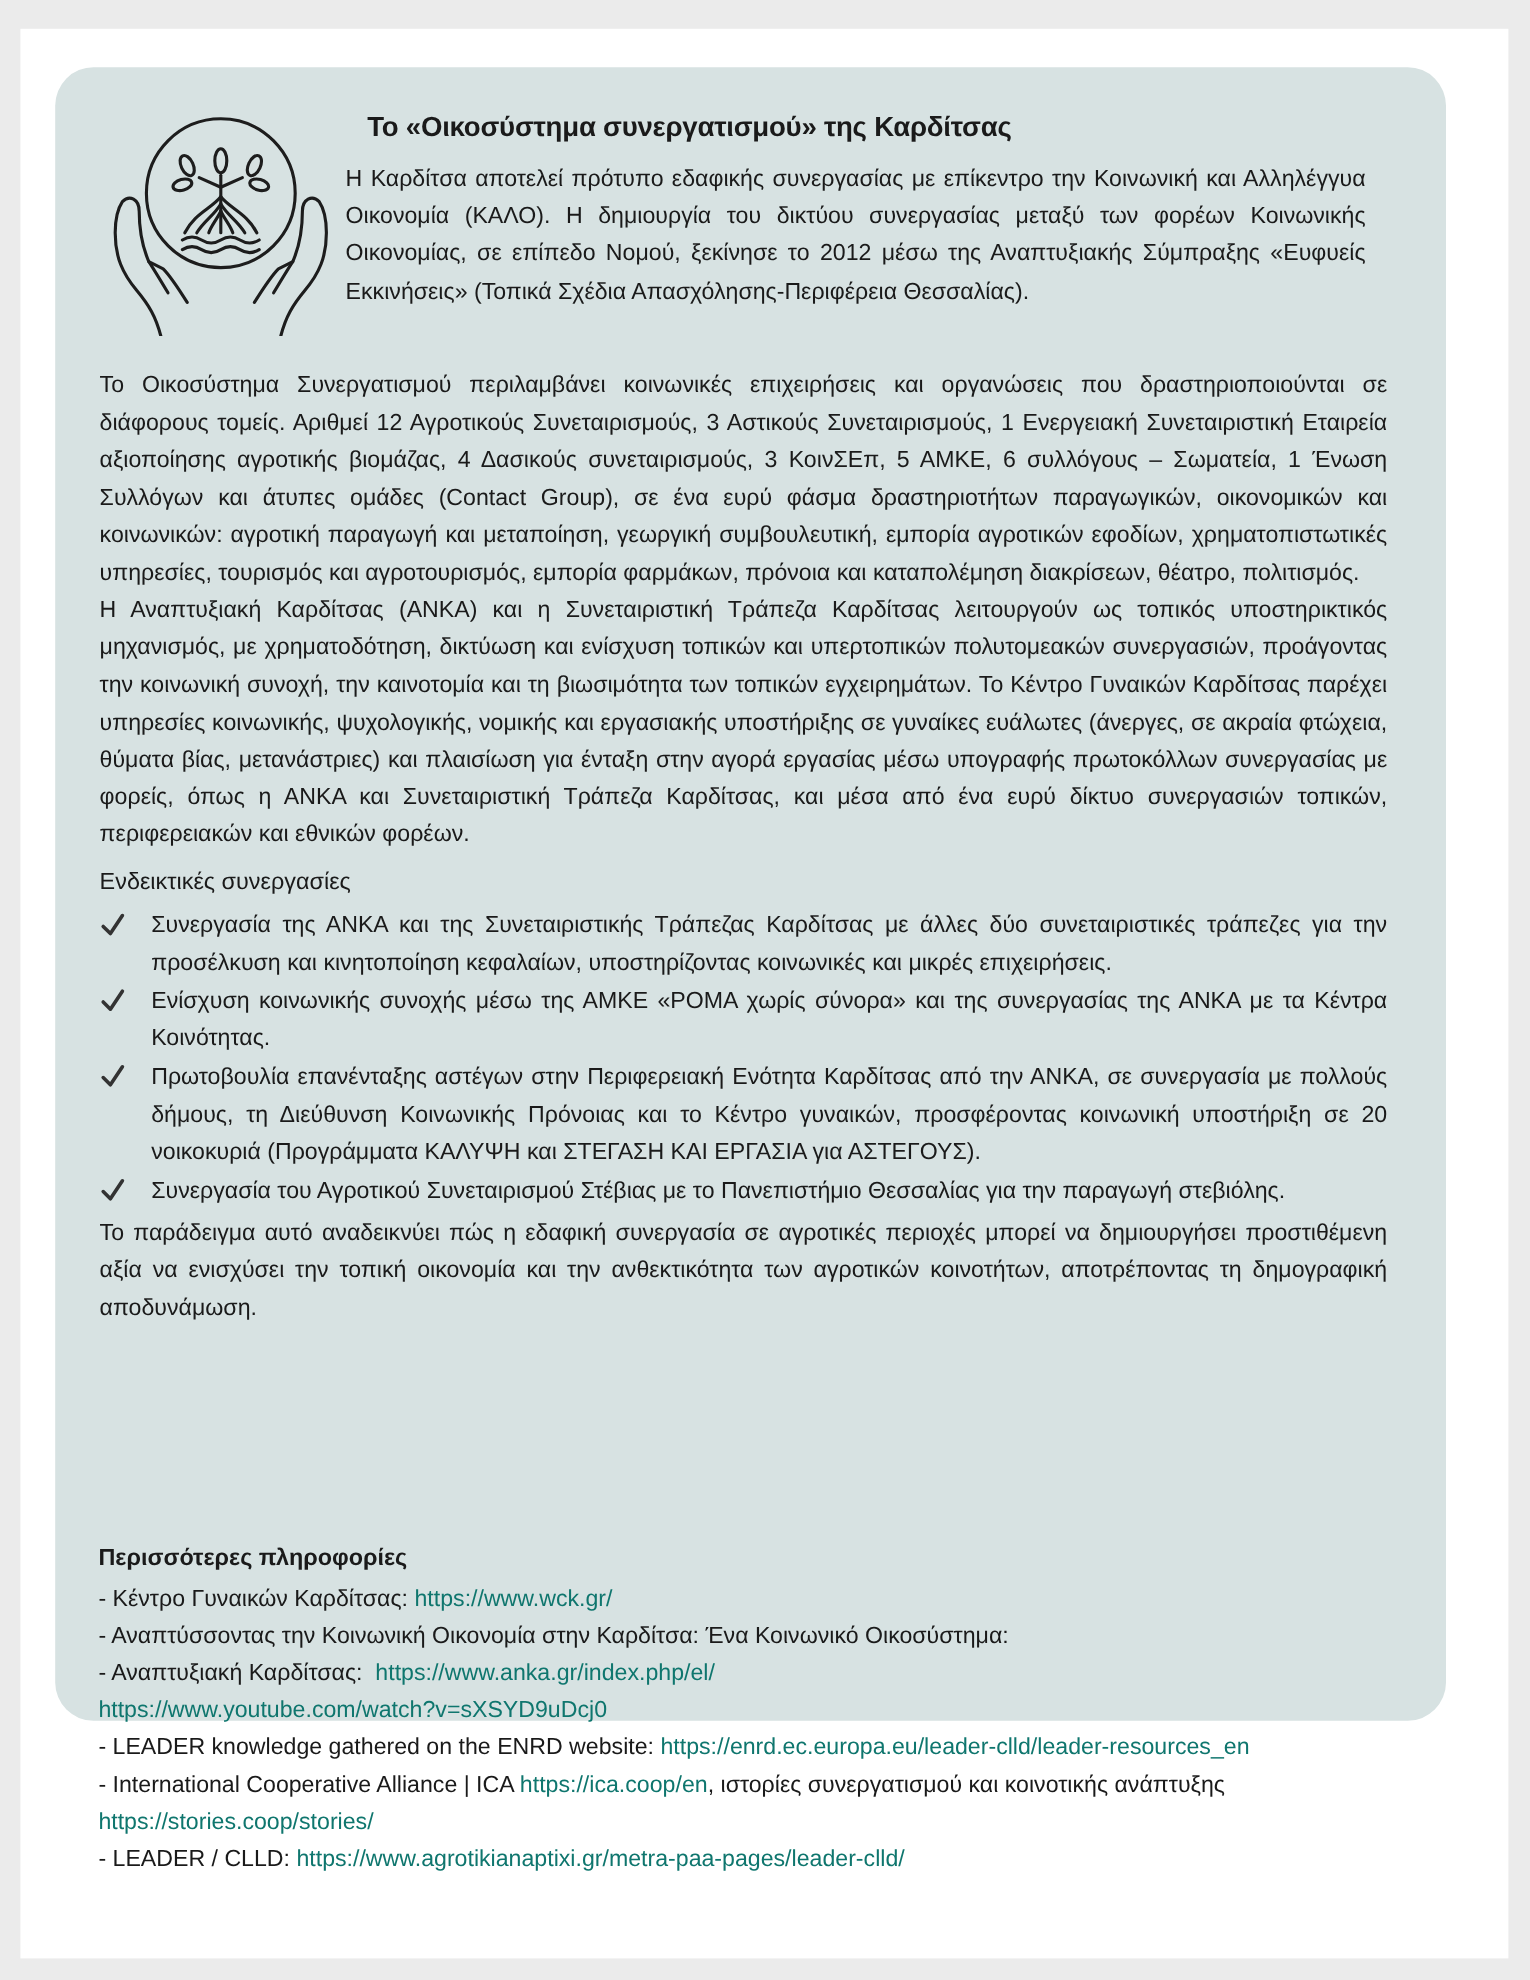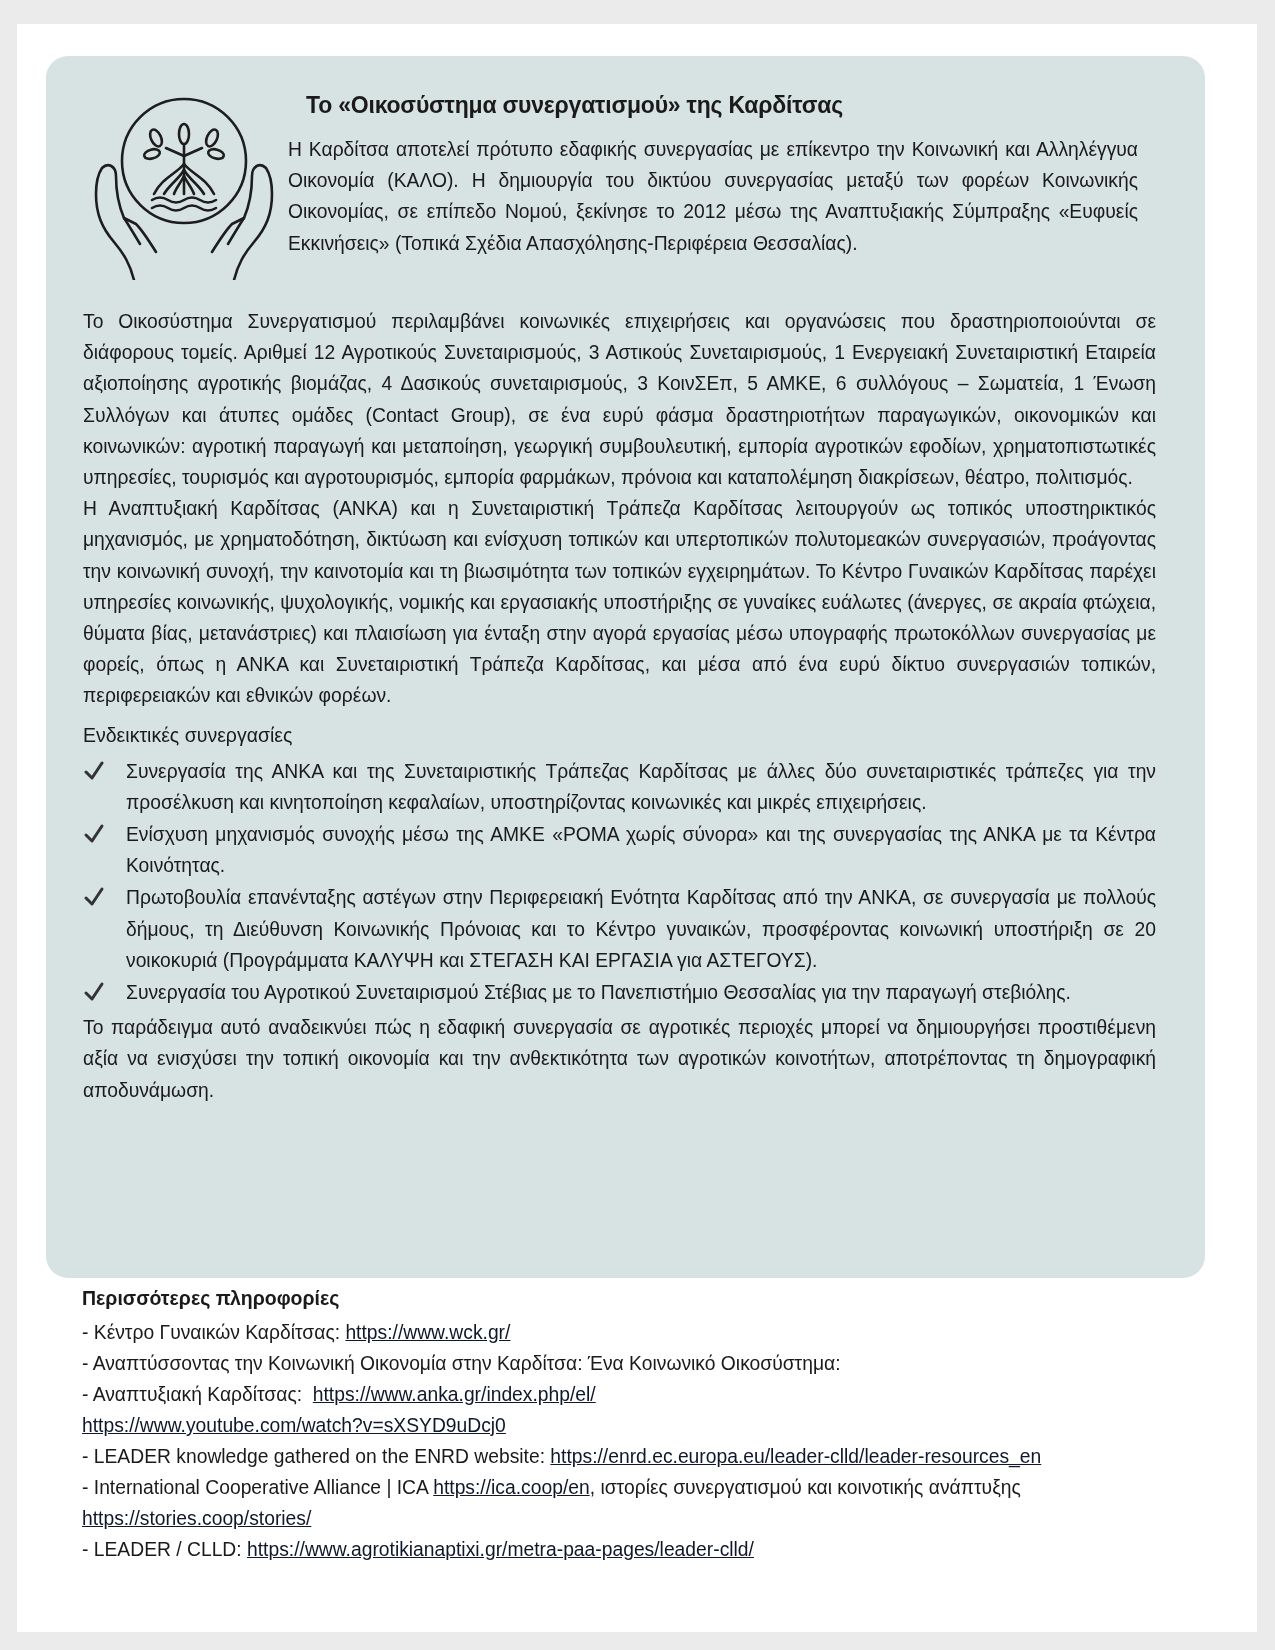--- a/index.html
+++ b/index.html
@@ -13,23 +13,23 @@
   }
   .page {
     position: absolute;
     left: 17px; top: 24px;
     width: 1240px; height: 1608px;
     background: #ffffff;
   }
   .box {
     position: absolute;
     left: 29px; top: 32px;
-    width: 1159px; height: 1222px;
+    width: 1159px; height: 1378px;
     background: #d7e2e2;
-    border-radius: 22px;
+    border-radius: 32px;
   }
   .logo {
     position: absolute;
     left: 38px; top: 38px;
     width: 200px; height: 186px;
   }
   .title {
     position: absolute;
     left: 260px; top: 36px;
     margin: 0;
@@ -85,22 +85,21 @@
     line-height: 31px;
   }
   .more h3 {
     margin: 0 0 4px 0;
     font-size: 19.5px;
     font-weight: bold;
     line-height: 30px;
   }
   .more .line { white-space: nowrap; }
   .more a {
-    color: #0f172a;
-    text-decoration: underline;
+    color: #0f766e;
   }
 </style>
 </head>
 <body>
 
 <div class="page">
 
   <div class="box">
 
     <svg class="logo" viewBox="0 0 200 186" fill="none" stroke="#1d1d1d" stroke-width="2.6" stroke-linecap="round" stroke-linejoin="round">
@@ -150,21 +149,21 @@
         <li>
           <svg class="check" viewBox="0 0 22 24">
               <path d="M3 13 L9 19 L19 4" fill="none" stroke="#333" stroke-width="3" stroke-linecap="round" stroke-linejoin="round"></path>
             </svg>
           <p class="text">Συνεργασία της ΑΝΚΑ και της Συνεταιριστικής Τράπεζας Καρδίτσας με άλλες δύο συνεταιριστικές τράπεζες για την προσέλκυση και κινητοποίηση κεφαλαίων, υποστηρίζοντας κοινωνικές και μικρές επιχειρήσεις.</p>
         </li>
         <li>
           <svg class="check" viewBox="0 0 22 24">
               <path d="M3 13 L9 19 L19 4" fill="none" stroke="#333" stroke-width="3" stroke-linecap="round" stroke-linejoin="round"></path>
             </svg>
-          <p class="text">Ενίσχυση μηχανισμός συνοχής μέσω της ΑΜΚΕ «ΡΟΜΑ χωρίς σύνορα» και της συνεργασίας της ΑΝΚΑ με τα Κέντρα Κοινότητας.</p>
+          <p class="text">Ενίσχυση κοινωνικής συνοχής μέσω της ΑΜΚΕ «ΡΟΜΑ χωρίς σύνορα» και της συνεργασίας της ΑΝΚΑ με τα Κέντρα Κοινότητας.</p>
         </li>
         <li>
           <svg class="check" viewBox="0 0 22 24">
               <path d="M3 13 L9 19 L19 4" fill="none" stroke="#333" stroke-width="3" stroke-linecap="round" stroke-linejoin="round"></path>
             </svg>
           <p class="text">Πρωτοβουλία επανένταξης αστέγων στην Περιφερειακή Ενότητα Καρδίτσας από την ΑΝΚΑ, σε συνεργασία με πολλούς δήμους, τη Διεύθυνση Κοινωνικής Πρόνοιας και το Κέντρο γυναικών, προσφέροντας κοινωνική υποστήριξη σε 20 νοικοκυριά (Προγράμματα ΚΑΛΥΨΗ και ΣΤΕΓΑΣΗ ΚΑΙ ΕΡΓΑΣΙΑ για ΑΣΤΕΓΟΥΣ).</p>
         </li>
         <li>
           <svg class="check" viewBox="0 0 22 24">
               <path d="M3 13 L9 19 L19 4" fill="none" stroke="#333" stroke-width="3" stroke-linecap="round" stroke-linejoin="round"></path>

